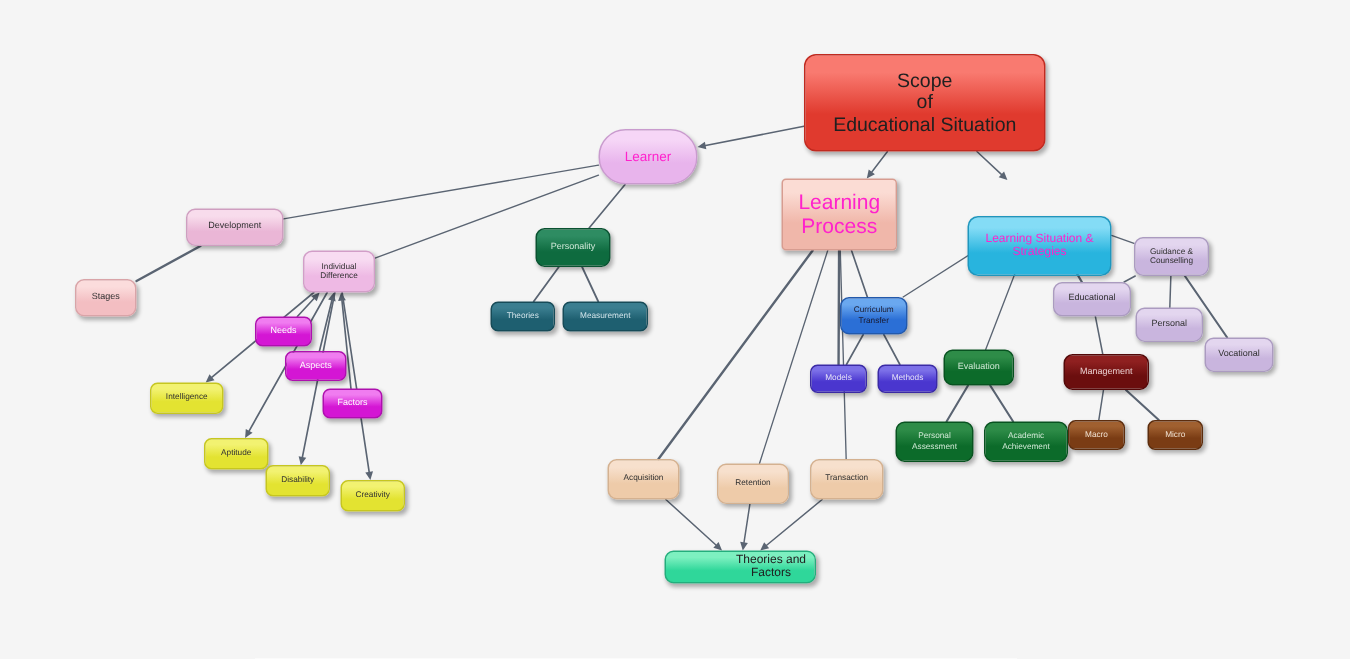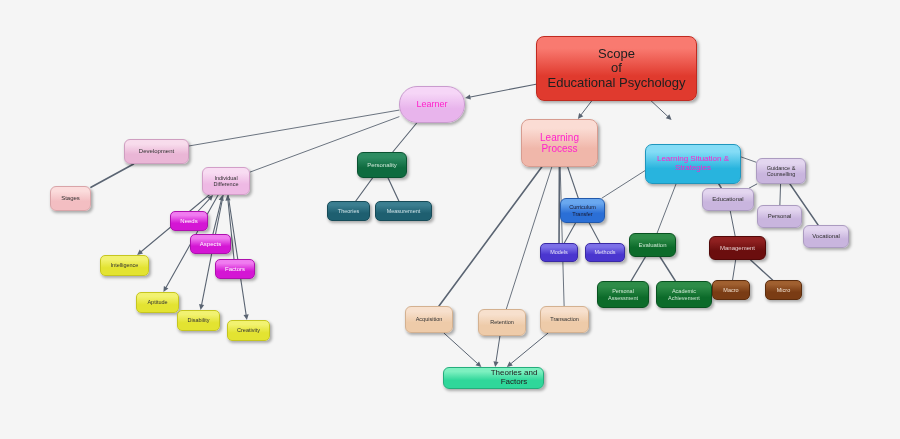--- a/index.html
+++ b/index.html
@@ -170,23 +170,23 @@
       <g>
         <line x1="735.6428571428571" y1="260" x2="732.547619047619" y2="280" stroke="#5a6472" stroke-width="1" stroke-linecap="round"></line>
       </g>
       <g>
         <line x1="750.6428571428571" y1="260" x2="772.547619047619" y2="280" stroke="#5a6472" stroke-width="1.4" stroke-linecap="round"></line>
       </g>
     </svg>
   <div id="node-layer">
       <div class="node" style="left: 536px; top: 36px; width: 161px; height: 65px; border-radius: 8px; background: linear-gradient(rgb(249, 122, 112) 0%, rgb(249, 122, 112) 18%, rgb(224, 58, 46) 62%, rgb(224, 58, 46) 100%); border: 1px solid rgb(192, 42, 32); color: rgb(32, 32, 32); font-size: 13px;"><span class="lbl">Scope
 of
-Educational Psychology</span></div>
+Educational Situation</span></div>
       <div class="node" style="left: 399px; top: 86px; width: 66px; height: 37px; border-radius: 18px; background: linear-gradient(rgb(246, 214, 247) 0%, rgb(246, 214, 247) 18%, rgb(232, 180, 236) 62%, rgb(232, 180, 236) 100%); border: 1px solid rgb(201, 155, 206); color: rgb(255, 34, 204); font-size: 9px;"><span class="lbl">Learner</span></div>
-      <div class="node" style="left: 521px; top: 119px; width: 77px; height: 48px; border-radius: 8px; background: linear-gradient(rgb(251, 220, 212) 0%, rgb(251, 220, 212) 18%, rgb(240, 183, 170) 62%, rgb(240, 183, 170) 100%); border: 1px solid rgb(215, 156, 144); color: rgb(255, 34, 204); font-size: 10px;"><span class="lbl">Learning
+      <div class="node" style="left: 521px; top: 119px; width: 77px; height: 48px; border-radius: 3px; background: linear-gradient(rgb(251, 220, 212) 0%, rgb(251, 220, 212) 18%, rgb(240, 183, 170) 62%, rgb(240, 183, 170) 100%); border: 1px solid rgb(215, 156, 144); color: rgb(255, 34, 204); font-size: 14px;"><span class="lbl">Learning
 Process</span></div>
       <div class="node" style="left: 645px; top: 120px; width: 96px; height: 40px; border-radius: 7px; background: linear-gradient(rgb(132, 220, 246) 0%, rgb(132, 220, 246) 18%, rgb(40, 180, 222) 62%, rgb(40, 180, 222) 100%); border: 1px solid rgb(31, 150, 189); color: rgb(255, 34, 204); font-size: 8px; margin-top: 24px;"><span class="lbl">Learning Situation &amp;
 Strategies</span></div>
       <div class="node" style="left: 124px; top: 139px; width: 65px; height: 25px; border-radius: 6px; background: linear-gradient(rgb(248, 220, 236) 0%, rgb(248, 220, 236) 18%, rgb(234, 182, 214) 62%, rgb(234, 182, 214) 100%); border: 1px solid rgb(207, 158, 192); color: rgb(48, 48, 48); font-size: 6px;"><span class="lbl">Development</span></div>
       <div class="node" style="left: 50px; top: 186px; width: 41px; height: 25px; border-radius: 6px; background: linear-gradient(rgb(251, 220, 220) 0%, rgb(251, 220, 220) 18%, rgb(243, 190, 194) 62%, rgb(243, 190, 194) 100%); border: 1px solid rgb(217, 164, 168); color: rgb(48, 48, 48); font-size: 6px;"><span class="lbl">Stages</span></div>
       <div class="node" style="left: 202px; top: 167px; width: 48px; height: 28px; border-radius: 6px; background: linear-gradient(rgb(248, 220, 242) 0%, rgb(248, 220, 242) 18%, rgb(238, 185, 228) 62%, rgb(238, 185, 228) 100%); border: 1px solid rgb(210, 158, 200); color: rgb(48, 48, 48); font-size: 5.5px;"><span class="lbl">Individual
 Difference</span></div>
       <div class="node" style="left: 170px; top: 211px; width: 38px; height: 20px; border-radius: 5px; background: linear-gradient(rgb(240, 124, 240) 0%, rgb(240, 124, 240) 18%, rgb(212, 22, 212) 62%, rgb(212, 22, 212) 100%); border: 1px solid rgb(174, 16, 174); color: rgb(255, 255, 255); font-size: 6px;"><span class="lbl">Needs</span></div>
       <div class="node" style="left: 190px; top: 234px; width: 41px; height: 20px; border-radius: 5px; background: linear-gradient(rgb(240, 124, 240) 0%, rgb(240, 124, 240) 18%, rgb(212, 22, 212) 62%, rgb(212, 22, 212) 100%); border: 1px solid rgb(174, 16, 174); color: rgb(255, 255, 255); font-size: 6px;"><span class="lbl">Aspects</span></div>
       <div class="node" style="left: 215px; top: 259px; width: 40px; height: 20px; border-radius: 5px; background: linear-gradient(rgb(240, 124, 240) 0%, rgb(240, 124, 240) 18%, rgb(212, 22, 212) 62%, rgb(212, 22, 212) 100%); border: 1px solid rgb(174, 16, 174); color: rgb(255, 255, 255); font-size: 6px;"><span class="lbl">Factors</span></div>

